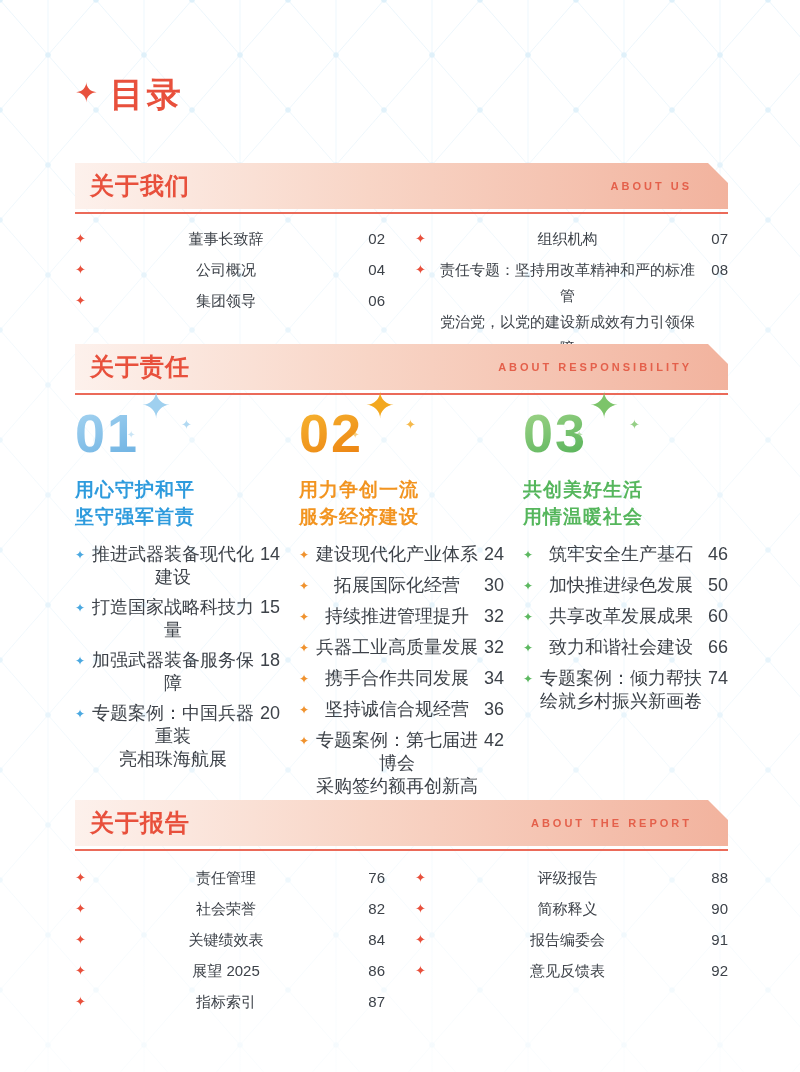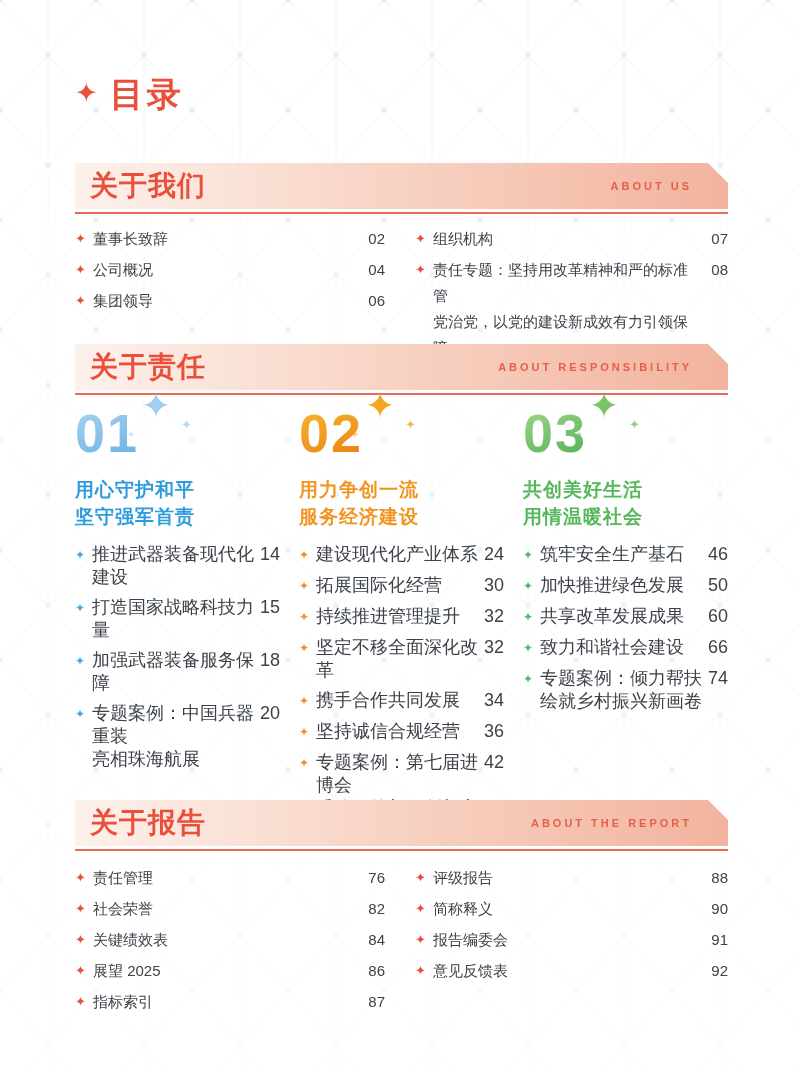--- a/index.html
+++ b/index.html
@@ -17,30 +17,30 @@
   .page-header { position:absolute; top:72px; left:75px; display:flex; align-items:center; gap:12px; }
   .title-star { color:var(--accent-red); font-size:27px; line-height:1; transform:translateY(-2px); }
   .page-title { font-size:34px; font-weight:900; color:var(--accent-red); letter-spacing:3px;text-align:center; }
 
   
   .band { position:absolute; left:75px; width:653px; }
   .band-bar { height:46px; display:flex; align-items:center; justify-content:space-between;
     padding:0 36px 0 15px;
     background:linear-gradient(90deg, var(--bar-start) 0%, #f8d5c6 45%, var(--bar-end) 100%);
     clip-path:polygon(0 0, calc(100% - 20px) 0, 100% 20px, 100% 100%, 0 100%); }
-  .band-cn { font-size:28px; font-weight:bold; color:var(--accent-red); letter-spacing:1px; }
+  .band-cn { font-size:24px; font-weight:bold; color:var(--accent-red); letter-spacing:1px; }
   .band-en { font-size:11px; font-weight:bold; color:#e4604b; letter-spacing:3px; }
   .band-line { margin-top:3px; height:2px; background:var(--accent-red); opacity:.85; }
 
   
   .two-col { display:flex; gap:30px; margin-top:12px; }
   .col-a { width:310px; } .col-b { width:313px; }
   .toc-row { display:flex; align-items:flex-start; list-style:none; margin-bottom:5px; line-height:26px; }
   .toc-row .bullet { width:18px; font-size:13px; color:var(--accent-red); flex:none; }
-  .toc-row .lbl { flex:1; font-size:15px; color:var(--text-dark); white-space:pre-line; }
+  .toc-row .lbl { flex:1; font-size:15px; color:var(--text-dark); white-space:pre-line;text-align:center; }
   .toc-row .pg { flex:none; min-width:26px; text-align:right; font-size:15px; color:var(--text-dark); }
 
   
   .chapters { position:absolute; top:404px; left:75px; width:653px; display:flex; gap:19px; }
   .chapter { width:205px; position:relative; }
   .chapter-num { font-size:54px; font-weight:800; line-height:58px; letter-spacing:2px;
     -webkit-background-clip:text; background-clip:text; color:transparent; display:inline-block; }
   .c1 .chapter-num { background-image:linear-gradient(160deg,#a3d2f0 10%,#6fb3e3 90%); }
   .c2 .chapter-num { background-image:linear-gradient(160deg,#f6b32f 10%,#ec8312 90%); }
   .c3 .chapter-num { background-image:linear-gradient(160deg,#9ed387 10%,#57b35a 90%); }
@@ -196,21 +196,21 @@
           <span class="lbl">拓展国际化经营</span>
           <span class="pg">30</span>
         </li>
         <li class="toc-row">
           <span class="bullet">✦</span>
           <span class="lbl">持续推进管理提升</span>
           <span class="pg">32</span>
         </li>
         <li class="toc-row">
           <span class="bullet">✦</span>
-          <span class="lbl">坚定不移全面深化改革</span>
+          <span class="lbl">兵器工业高质量发展</span>
           <span class="pg">32</span>
         </li>
         <li class="toc-row">
           <span class="bullet">✦</span>
           <span class="lbl">携手合作共同发展</span>
           <span class="pg">34</span>
         </li>
         <li class="toc-row">
           <span class="bullet">✦</span>
           <span class="lbl">坚持诚信合规经营</span>

